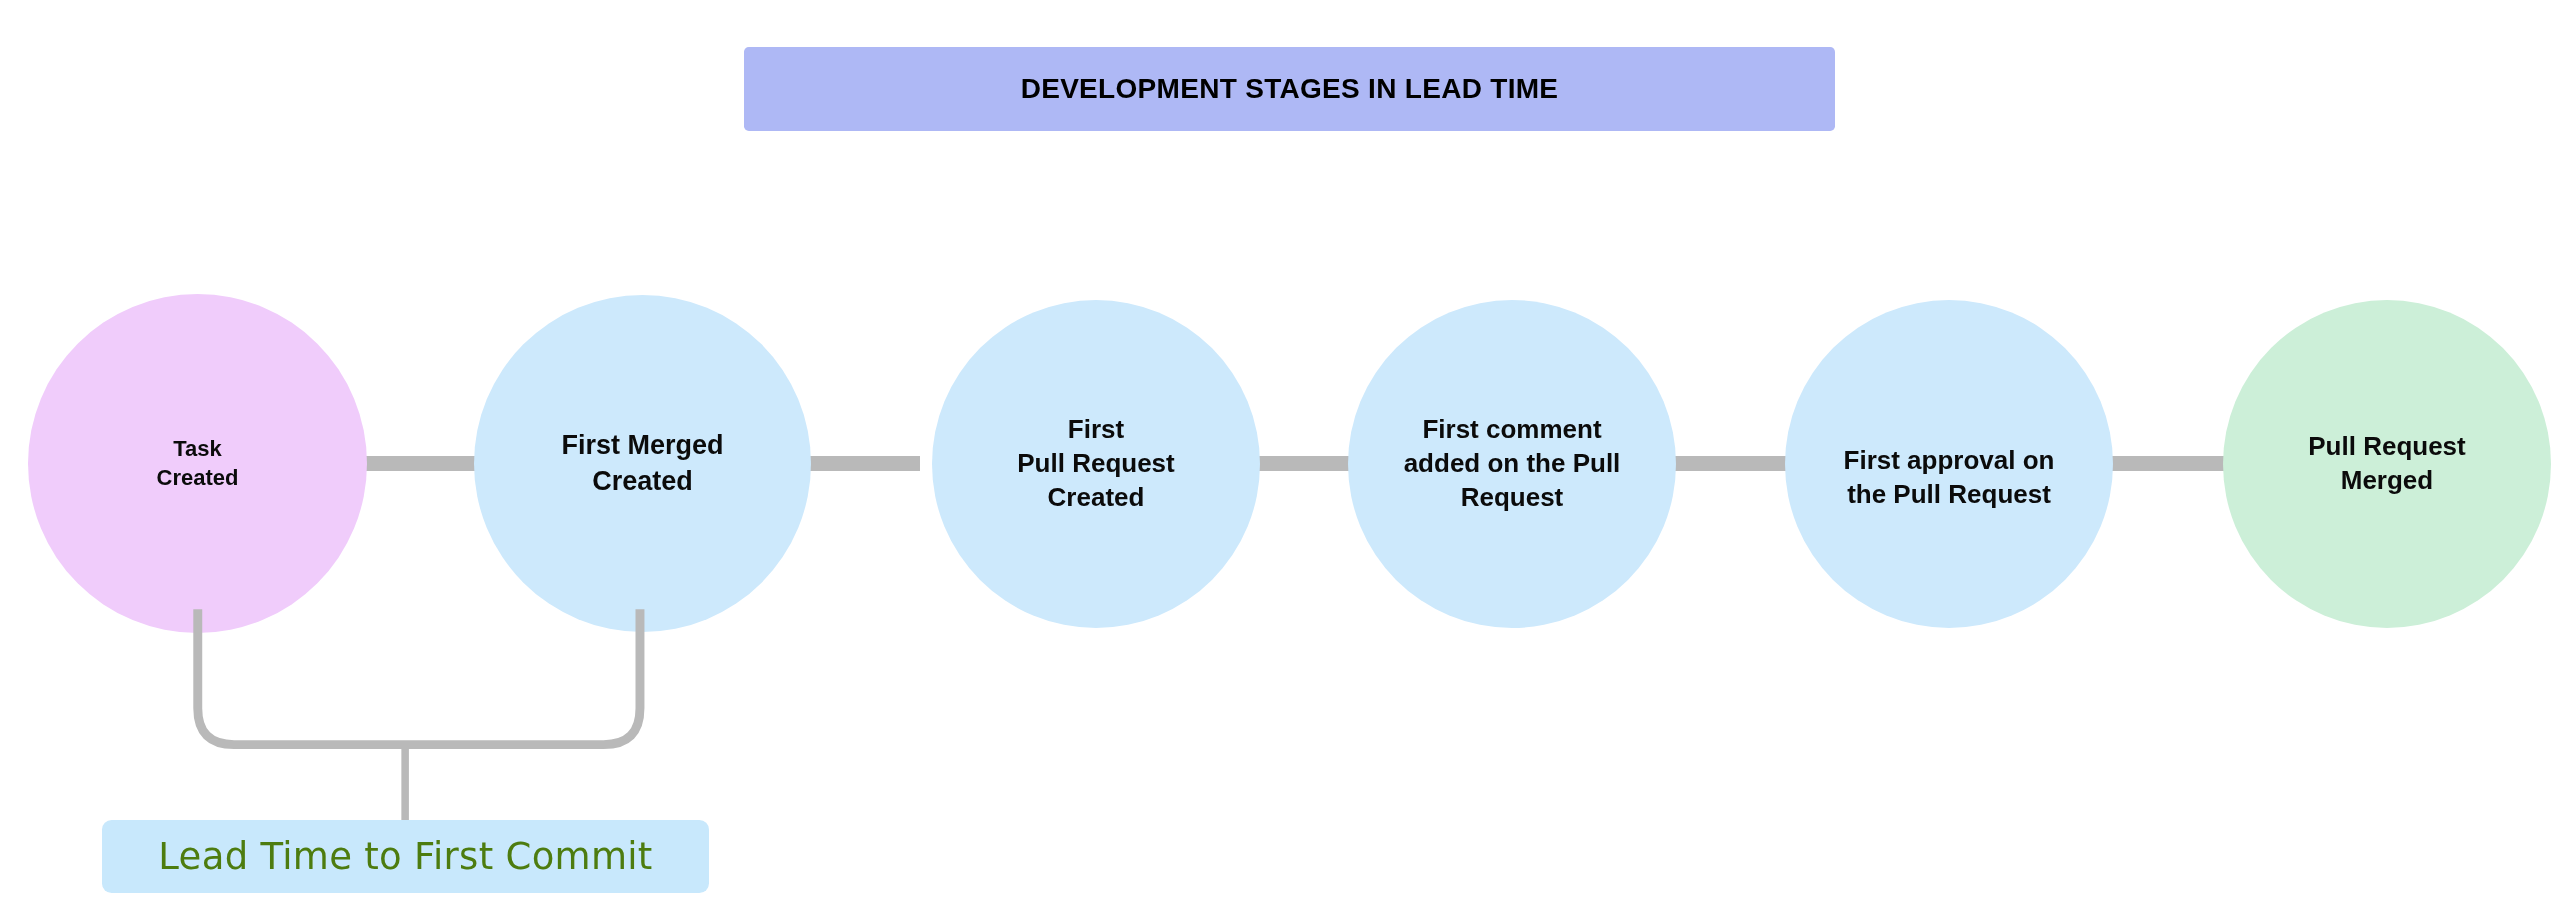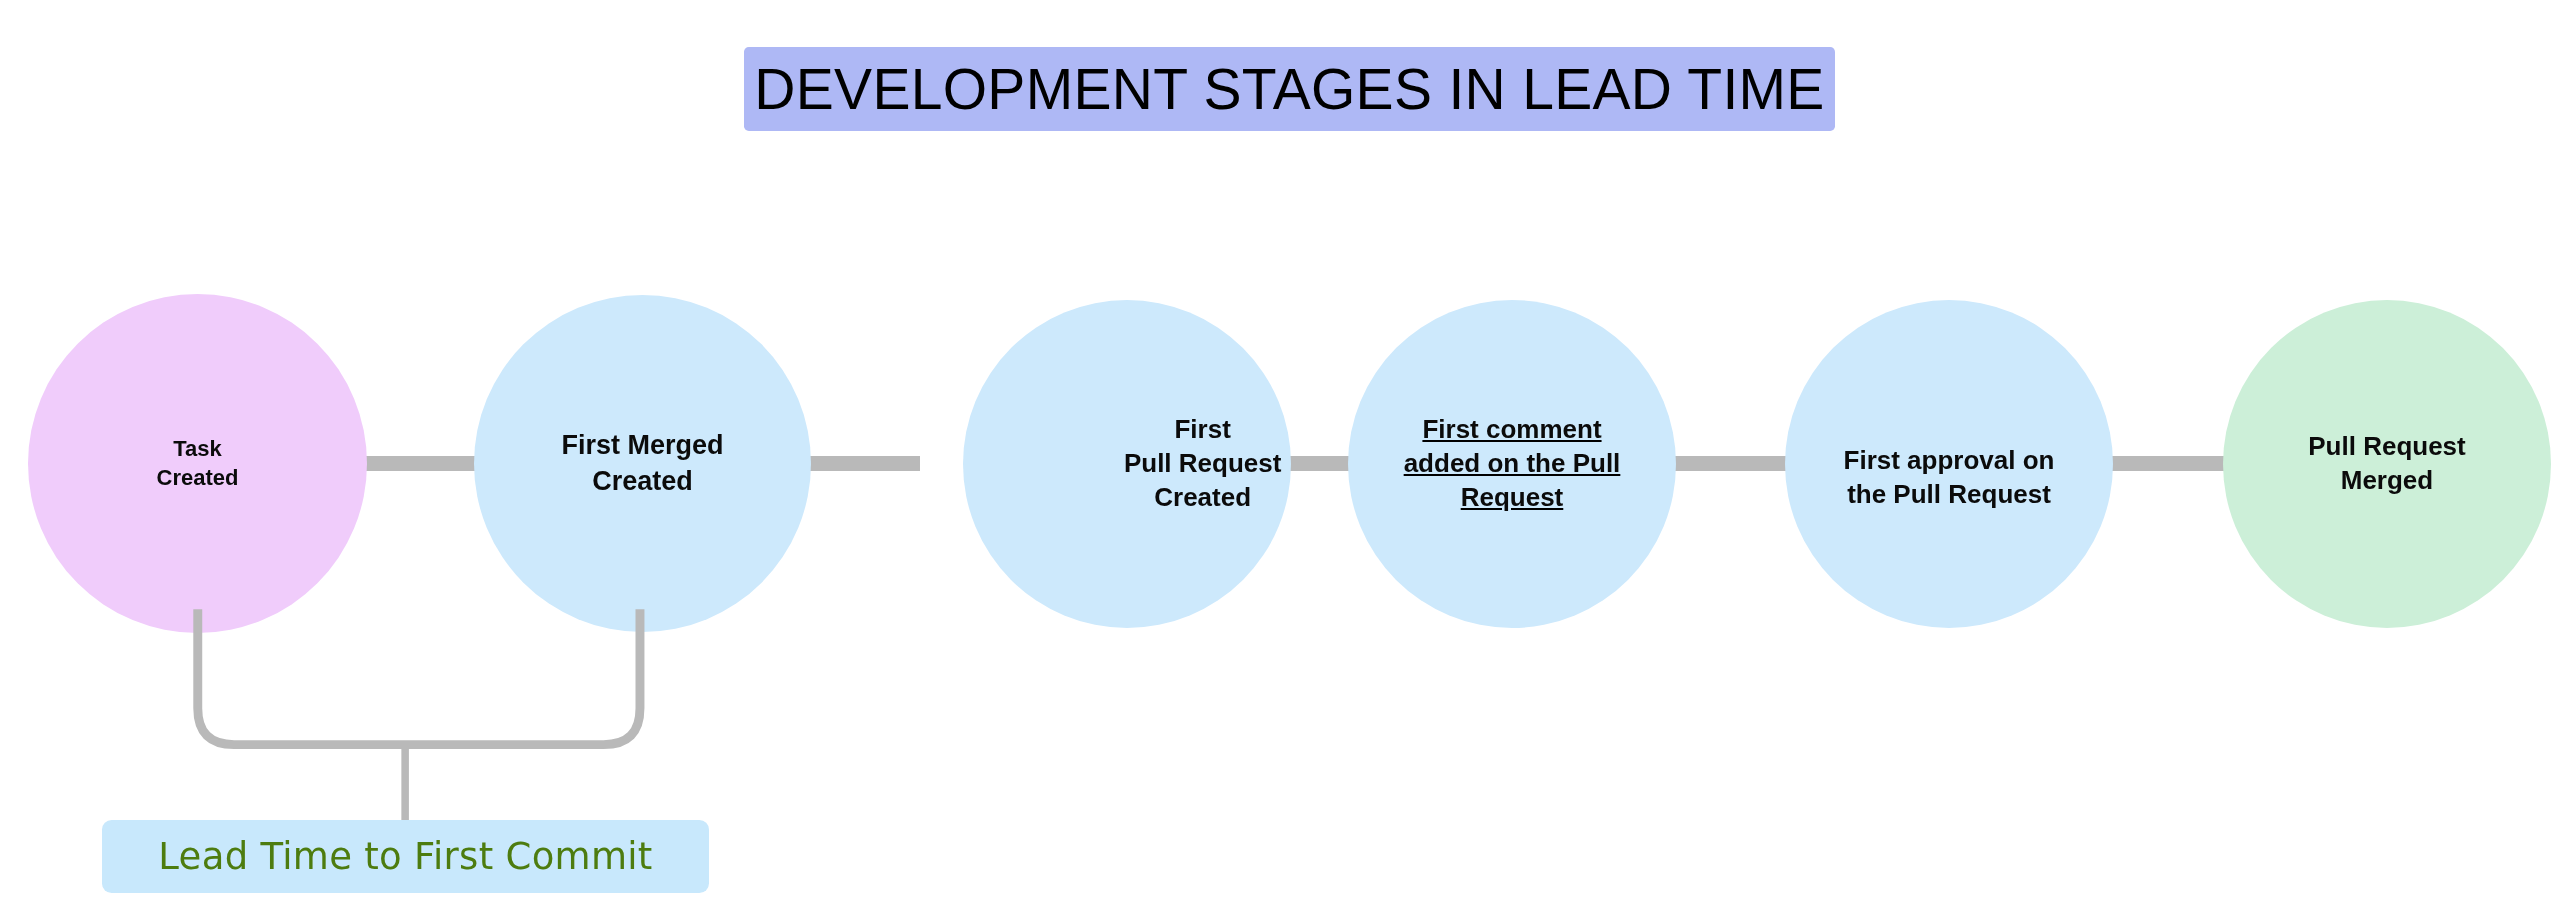--- a/index.html
+++ b/index.html
@@ -29,22 +29,22 @@
     height: 84px;
     background: #aeb8f5;
     border-radius: 4.8px;
     display: flex;
     align-items: center;
     justify-content: center;
     box-sizing: border-box;
   }
   .title-text {
     font-family: "Liberation Sans", sans-serif;
-    font-size: 57px;
-    font-weight: 400;
+    font-size: 28px;
+    font-weight: 700;
     letter-spacing: 0.3px;
     color: #000000;
     white-space: nowrap;
     line-height: 1;
   }
 
   
   .connector {
     position: absolute;
     height: 15px;
@@ -123,27 +123,27 @@
   <div class="stage" style="left:28px; top:294px; width:339px; height:339px; background:#f0ccfb;">
     <span class="stage-label" style="font-size:22px;">Task
 Created</span>
   </div>
 
   <div class="stage" style="left:474px; top:295px; width:337px; height:337px; background:#cde9fc;">
     <span class="stage-label" style="font-size:27px;">First Merged
 Created</span>
   </div>
 
-  <div class="stage" style="left:963px; top:300px; width:328px; height:328px; background:#cde9fc;justify-content:flex-end;">
+  <div class="stage" style="left:932px; top:300px; width:328px; height:328px; background:#cde9fc;">
     <span class="stage-label" style="font-size:26px;">First
 Pull Request
 Created</span>
   </div>
 
-  <div class="stage" style="left:1348px; top:300px; width:328px; height:328px; background:#cde9fc;text-decoration:underline;">
+  <div class="stage" style="left:1348px; top:300px; width:328px; height:328px; background:#cde9fc;">
     <span class="stage-label" style="font-size:26px;">First comment
 added on the Pull
 Request</span>
   </div>
 
   <div class="stage" style="left:1785px; top:300px; width:328px; height:328px; background:#cde9fc;">
     <span class="stage-label" style="font-size:26px;margin-top:28px;">First approval on
 the Pull Request</span>
   </div>
 

